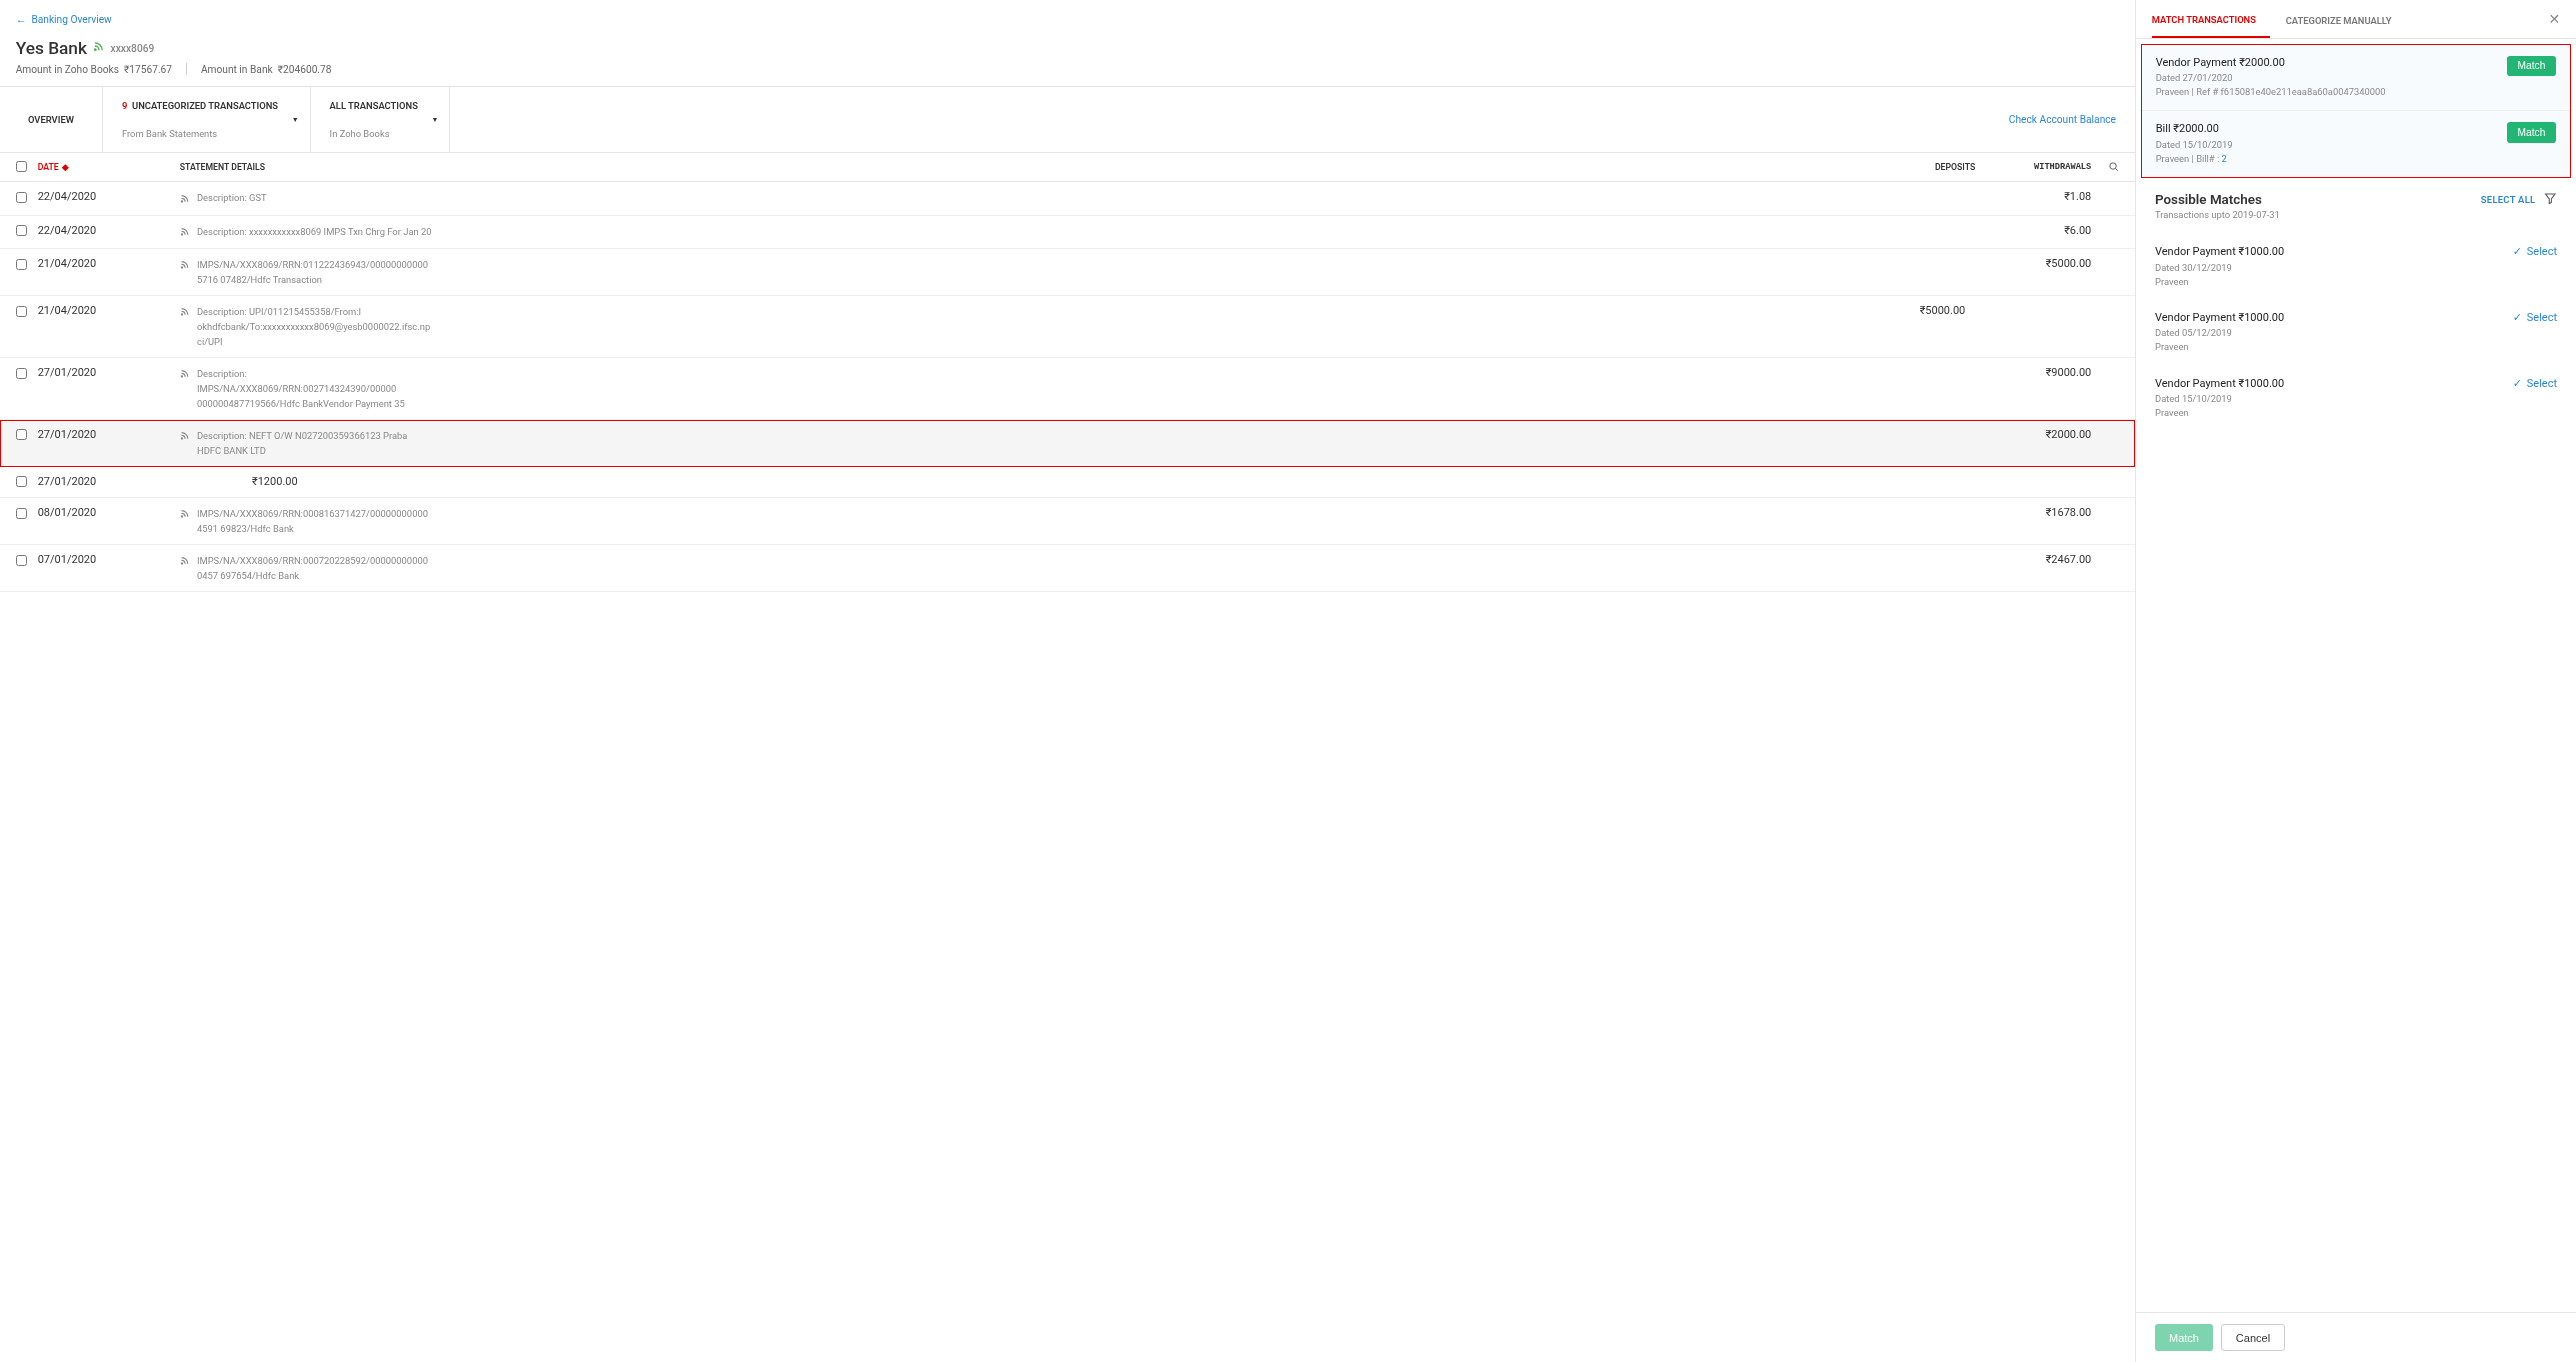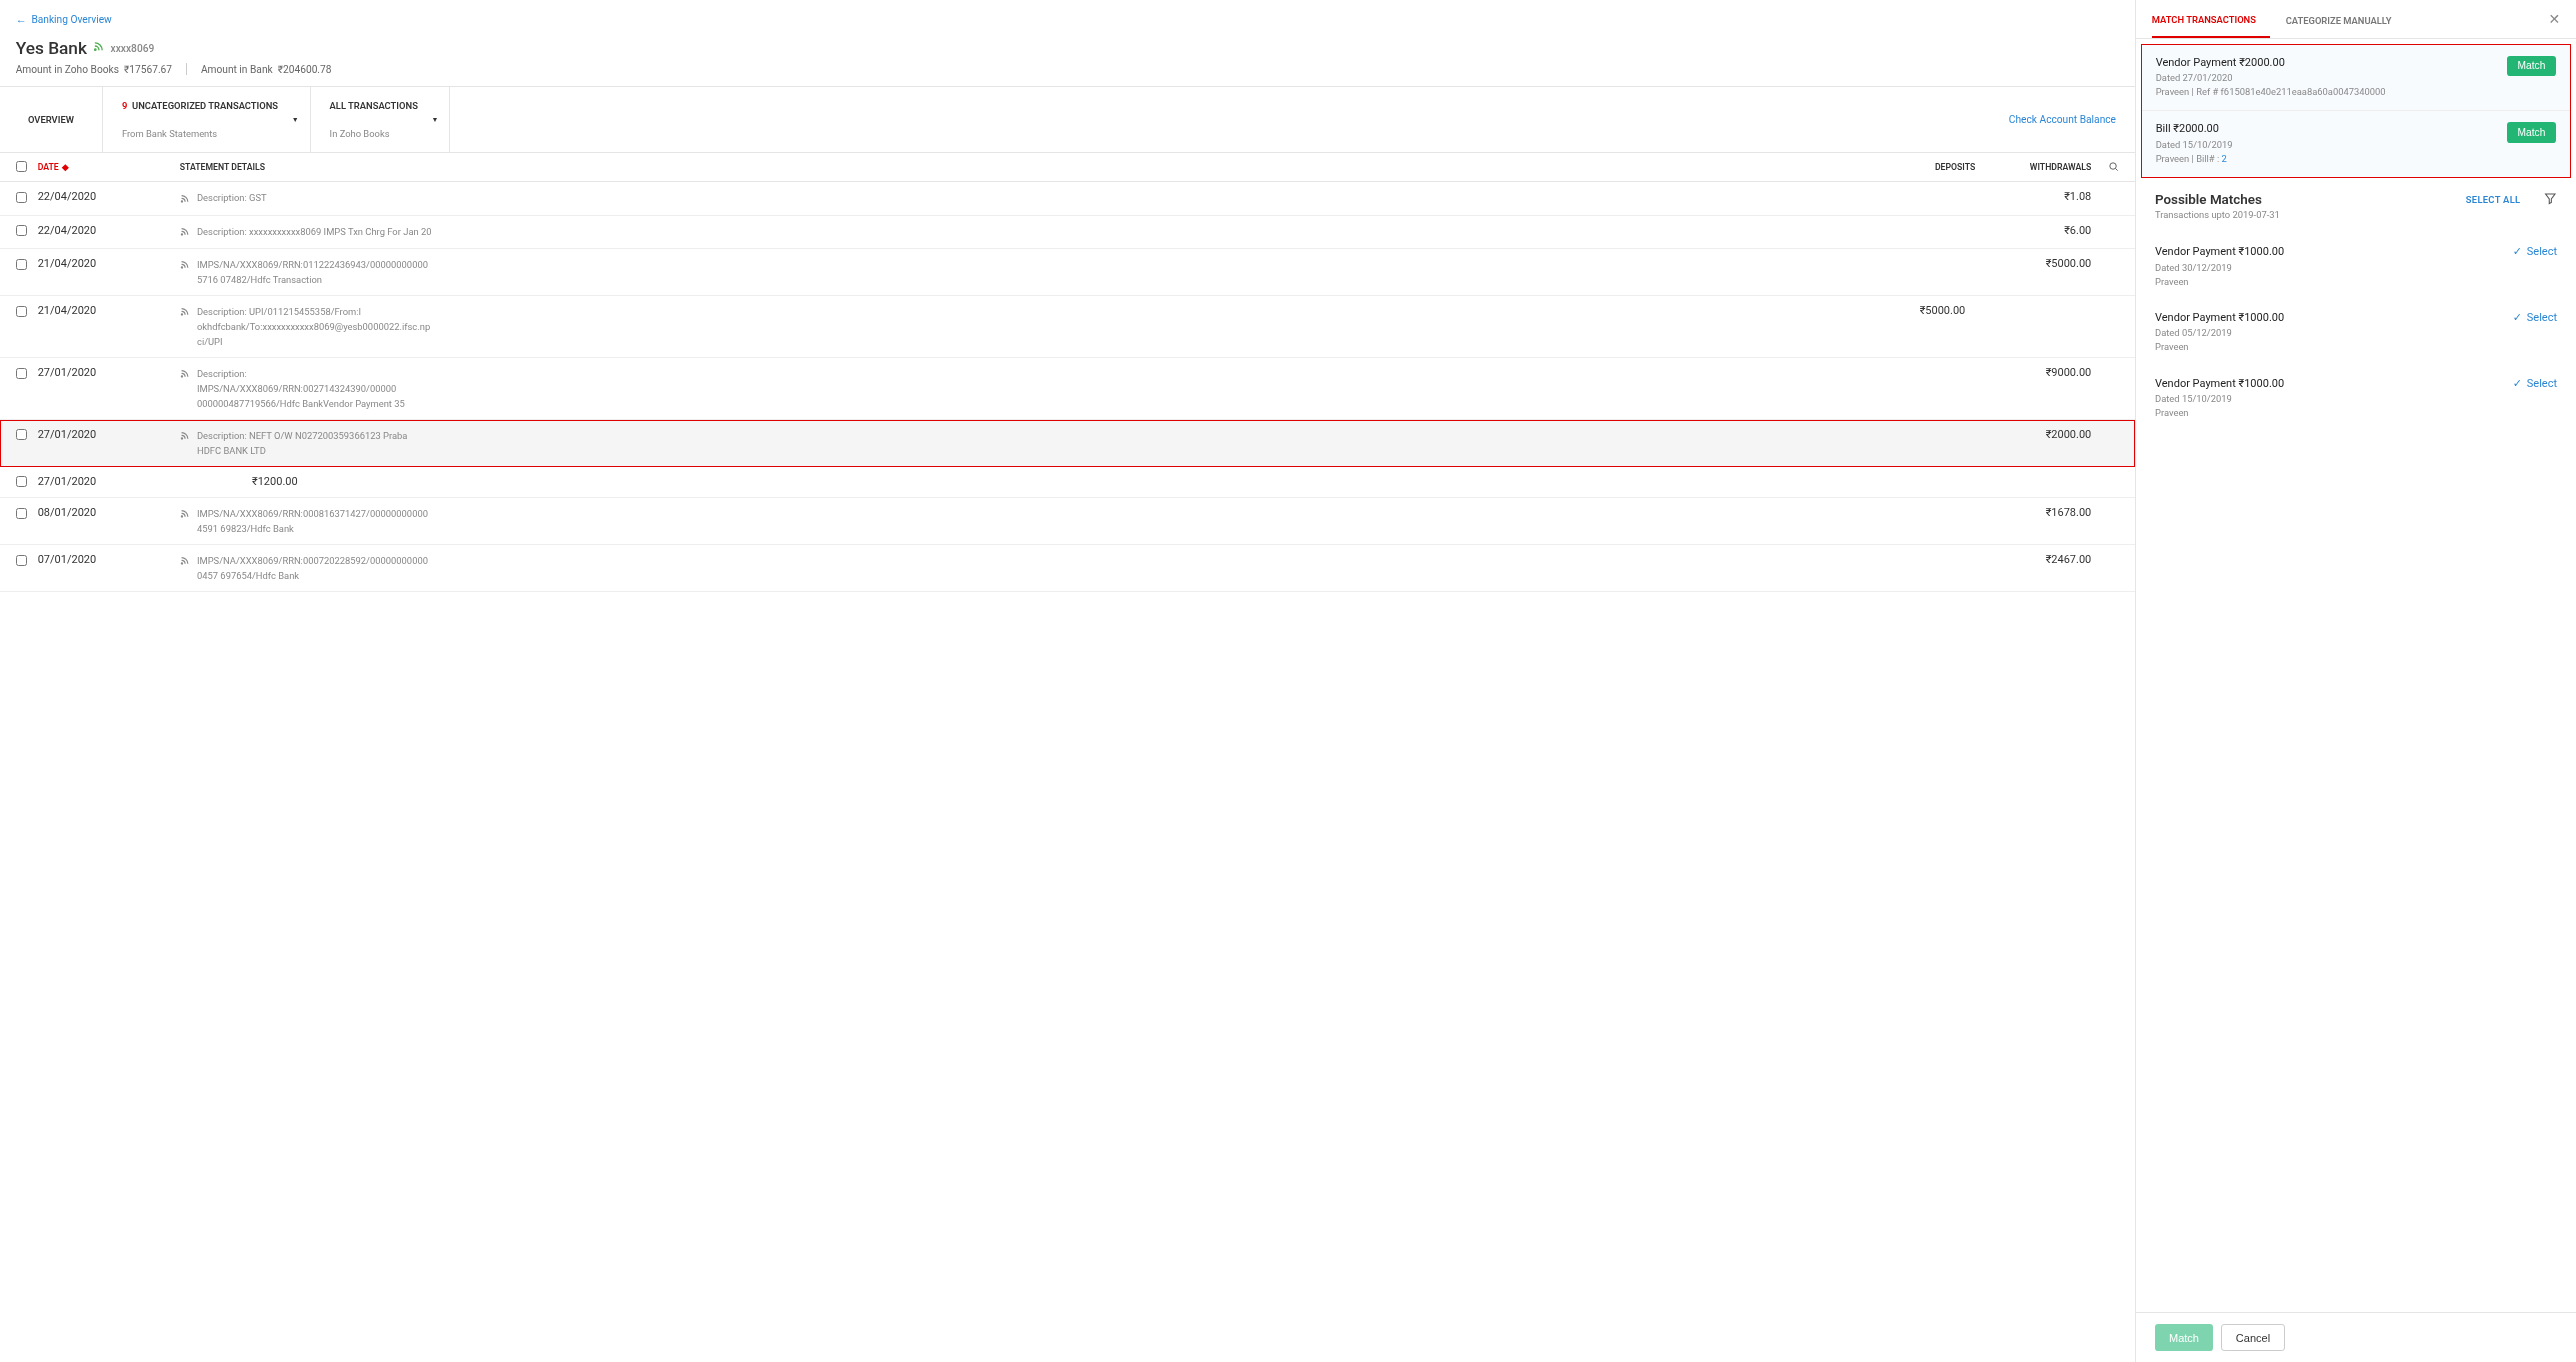--- a/index.html
+++ b/index.html
@@ -22,21 +22,21 @@
 .tabs-bar .tab .count { color: #e10000; }
 .tabs-bar .tab.dd { position: relative; padding-right: 31.5px; }
 .caret { position: absolute; right: 11px; top: 50%; transform: translateY(-50%); font-size: 7px; color: #333; }
 .tabs-bar .spacer { flex: 1; }
 .tabs-bar .balance-link { color: #2a86d5; padding: 12.6px 19px; display: flex; align-items: center; cursor: pointer; }
 .table-head { display: flex; align-items: center; border-bottom: 0.8px solid #e5e5e5; padding: 7.9px 15.7px; font-size: 8.7px; color: #333; font-weight: 600; }
 .th-chk { width: 22px; }
 .th-date { width: 142px; color: #e10000; display: flex; align-items: center; gap: 3.1px; }
 .th-details { flex: 1; }
 .th-deposits { width: 118px; text-align: right; }
-.th-withdrawals { width: 116px; text-align: right; }
+.th-withdrawals { width: 116px; text-align: right; font-family: Liberation Mono, monospace; }
 .th-search { width: 28px; text-align: right; }
 .row { display: flex; align-items: flex-start; border-bottom: 0.8px solid #eee; padding: 7.9px 15.7px; }
 .row .chk { width: 22px; padding-top: 1.6px; }
 .row .date { width: 142px; font-size: 11px; color: #333; }
 .row .details { flex: 1; display: flex; gap: 7.9px; color: #888; font-size: 9.4px; line-height: 1.6; }
 .row .details .feed-sm { color: #888; font-size: 9.4px; padding-top: 1.6px; }
 .row .details .desc { max-width: 236px; word-break: break-word; }
 .row .dep { width: 118px; text-align: right; font-size: 11px; color: #333; }
 .row .wd { width: 126px; text-align: right; font-size: 11px; color: #333; }
 .row .search-col { width: 28px; }
@@ -54,21 +54,21 @@
 .match-item { padding: 11px 14px; display: flex; justify-content: space-between; align-items: flex-start; border-bottom: 0.8px solid #eee; }
 .match-item:last-child { border-bottom: none; }
 .match-item .info .title { font-size: 11px; color: #222; margin-bottom: 2.4px; }
 .match-item .info .sub { font-size: 9.4px; color: #888; line-height: 1.5; }
 .match-item .info .sub a { color: #2a86d5; text-decoration: none; }
 .btn-match { background: #22b573; color: #fff; border: none; padding: 4.7px 11px; border-radius: 3.1px; font-size: 10.2px; cursor: pointer; }
 .possible-section { padding: 14px 19px; flex: 1; overflow-y: auto; }
 .possible-header { display: flex; justify-content: space-between; align-items: flex-start; margin-bottom: 14px; }
 .possible-header h3 { font-size: 13.4px; font-weight: 600; }
 .possible-header .sub { font-size: 9.4px; color: #888; margin-top: 2.4px; }
-.possible-header .actions { display: flex; align-items: center; gap: 24px; }
+.possible-header .actions { display: flex; align-items: center; gap: 9px; }
 .select-all { color: #2a86d5; font-size: 9.4px; font-weight: 600; letter-spacing: 0.3px; cursor: pointer; }
 .filter-icon { color: #555; font-size: 11.8px; cursor: pointer; }
 .possible-item { display: flex; justify-content: space-between; align-items: flex-start; padding: 11px 0; gap: 12px; }
 .possible-item .info .title { font-size: 11px; color: #222; margin-bottom: 2.4px; }
 .possible-item .info .sub { font-size: 9.4px; color: #888; line-height: 1.5; }
 .select-link { color: #2a86d5; font-size: 11px; cursor: pointer; display: flex; align-items: center; gap: 4.7px; }
 .select-link .check { color: #2a86d5; }
 .rp-footer { border-top: 0.8px solid #e5e5e5; padding: 11px 19px; display: flex; gap: 7.9px; }
 .btn-primary-dis { background: #7fd4b0; color: #fff; border: none; padding: 6.3px 14px; border-radius: 3.1px; font-size: 11px; cursor: pointer; }
 .btn-cancel { background: #fff; color: #333; border: 0.8px solid #ccc; padding: 6.3px 14px; border-radius: 3.1px; font-size: 11px; cursor: pointer; }

